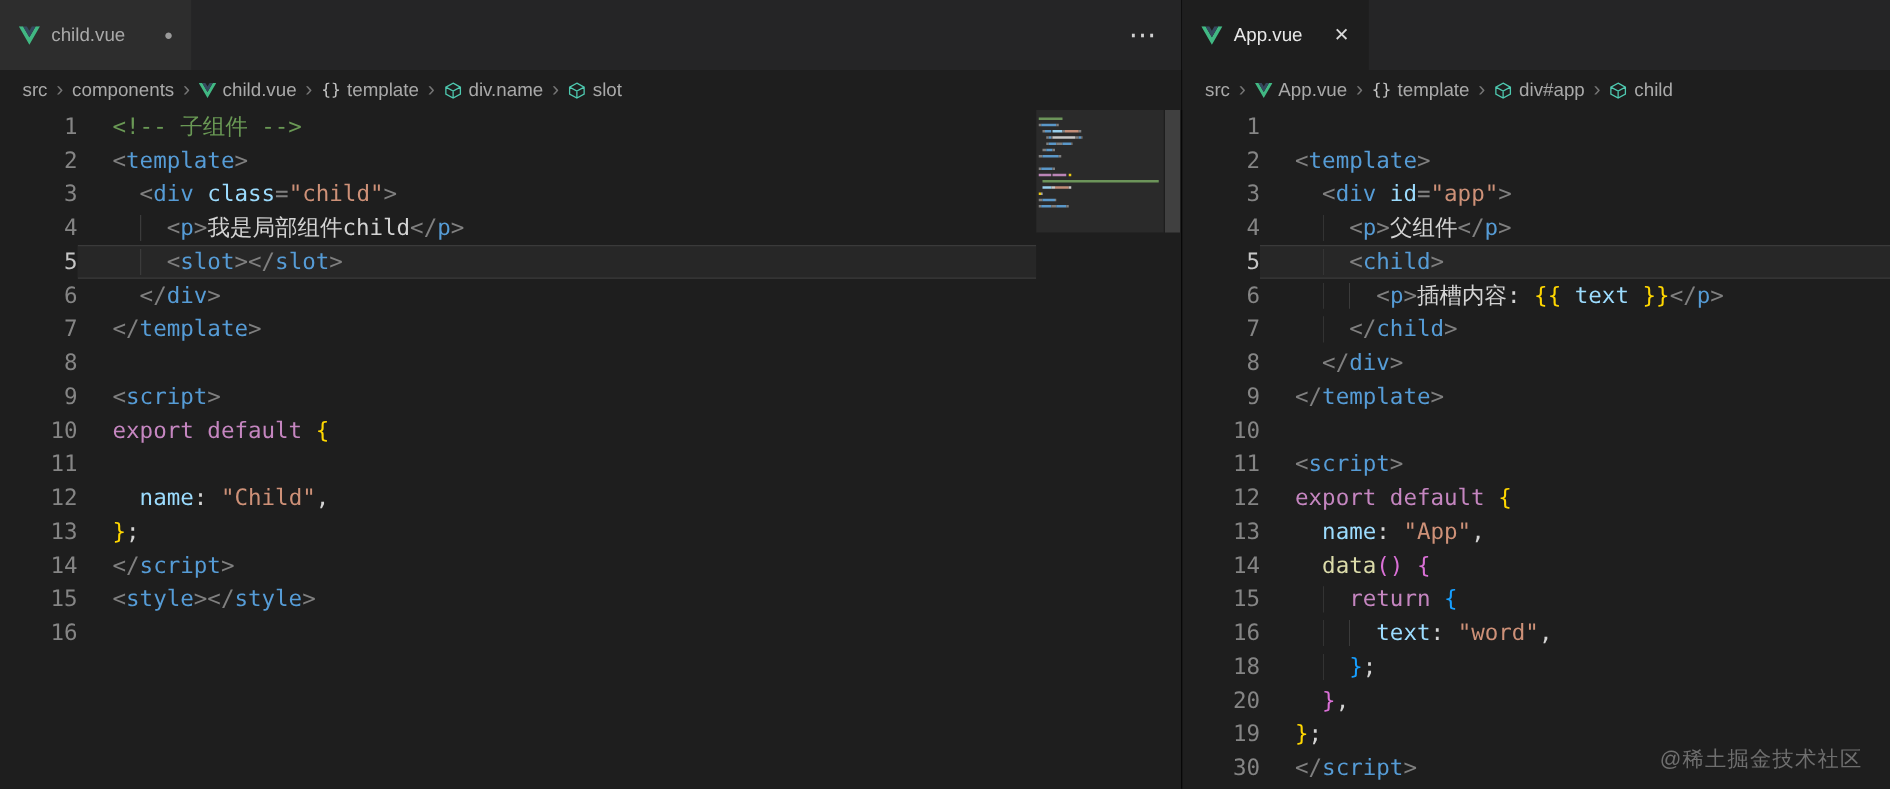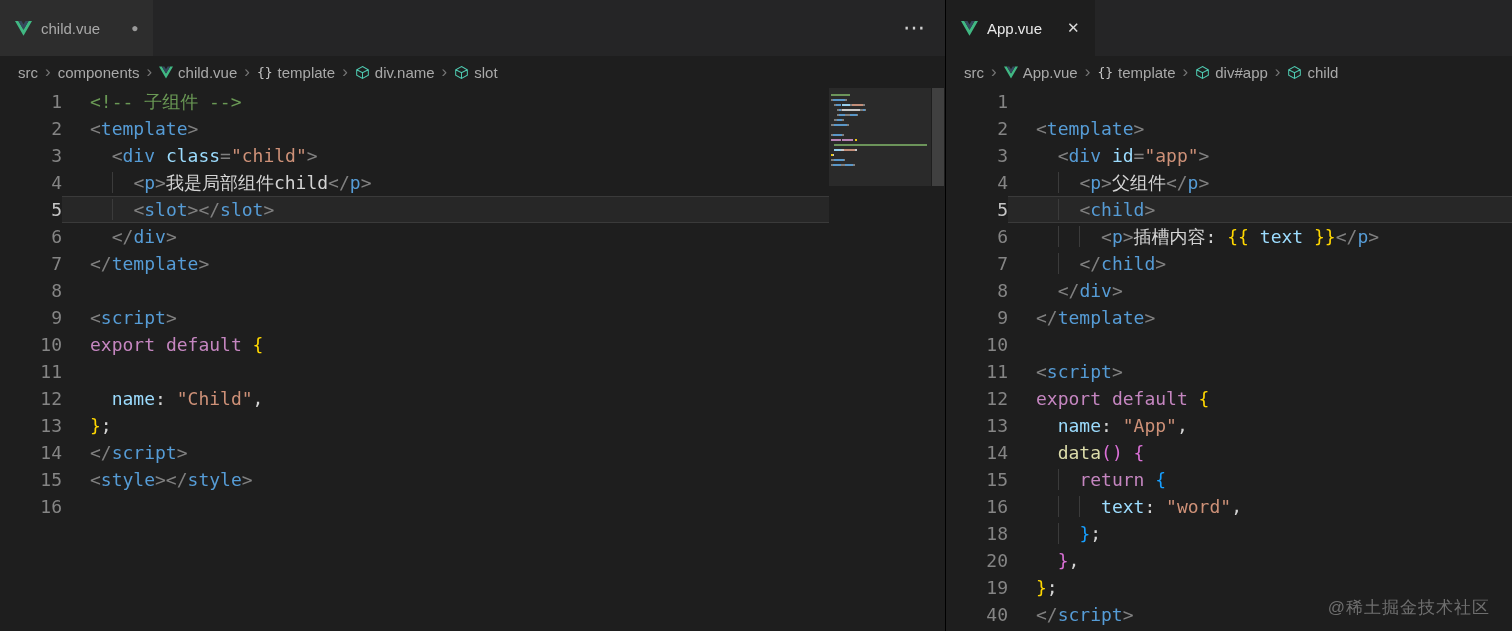--- a/index.html
+++ b/index.html
@@ -229,19 +229,19 @@
           <div class="line"><span class="gutter">10</span><span class="content"></span></div>
           <div class="line"><span class="gutter">11</span><span class="content"><span class="tok" style="color: rgb(128, 128, 128);">&lt;</span><span class="tok" style="color: rgb(86, 156, 214);">script</span><span class="tok" style="color: rgb(128, 128, 128);">&gt;</span></span></div>
           <div class="line"><span class="gutter">12</span><span class="content"><span class="tok" style="color: rgb(197, 134, 192);">export</span><span class="tok" style="color: rgb(212, 212, 212);"> </span><span class="tok" style="color: rgb(197, 134, 192);">default</span><span class="tok" style="color: rgb(212, 212, 212);"> </span><span class="tok" style="color: rgb(255, 215, 0);">{</span></span></div>
           <div class="line"><span class="gutter">13</span><span class="content"><span class="tok" style="color: rgb(212, 212, 212);">  </span><span class="tok" style="color: rgb(156, 220, 254);">name</span><span class="tok" style="color: rgb(212, 212, 212);">: </span><span class="tok" style="color: rgb(206, 145, 120);">"App"</span><span class="tok" style="color: rgb(212, 212, 212);">,</span></span></div>
           <div class="line"><span class="gutter">14</span><span class="content"><span class="tok" style="color: rgb(212, 212, 212);">  </span><span class="tok" style="color: rgb(220, 220, 170);">data</span><span class="tok" style="color: rgb(218, 112, 214);">()</span><span class="tok" style="color: rgb(212, 212, 212);"> </span><span class="tok" style="color: rgb(218, 112, 214);">{</span></span></div>
           <div class="line"><span class="gutter">15</span><span class="content"><span class="tok" style="color: rgb(212, 212, 212);">  </span><span class="tok guide" style="color: rgb(212, 212, 212);">  </span><span class="tok" style="color: rgb(197, 134, 192);">return</span><span class="tok" style="color: rgb(212, 212, 212);"> </span><span class="tok" style="color: rgb(23, 159, 255);">{</span></span></div>
           <div class="line"><span class="gutter">16</span><span class="content"><span class="tok" style="color: rgb(212, 212, 212);">  </span><span class="tok guide" style="color: rgb(212, 212, 212);">  </span><span class="tok guide" style="color: rgb(212, 212, 212);">  </span><span class="tok" style="color: rgb(156, 220, 254);">text</span><span class="tok" style="color: rgb(212, 212, 212);">: </span><span class="tok" style="color: rgb(206, 145, 120);">"word"</span><span class="tok" style="color: rgb(212, 212, 212);">,</span></span></div>
           <div class="line"><span class="gutter">18</span><span class="content"><span class="tok" style="color: rgb(212, 212, 212);">  </span><span class="tok guide" style="color: rgb(212, 212, 212);">  </span><span class="tok" style="color: rgb(23, 159, 255);">}</span><span class="tok" style="color: rgb(212, 212, 212);">;</span></span></div>
           <div class="line"><span class="gutter">20</span><span class="content"><span class="tok" style="color: rgb(212, 212, 212);">  </span><span class="tok" style="color: rgb(218, 112, 214);">}</span><span class="tok" style="color: rgb(212, 212, 212);">,</span></span></div>
           <div class="line"><span class="gutter">19</span><span class="content"><span class="tok" style="color: rgb(255, 215, 0);">}</span><span class="tok" style="color: rgb(212, 212, 212);">;</span></span></div>
-          <div class="line"><span class="gutter">40</span><span class="content"><span class="tok" style="color: rgb(128, 128, 128);">&lt;/</span><span class="tok" style="color: rgb(86, 156, 214);">script</span><span class="tok" style="color: rgb(128, 128, 128);">&gt;</span></span></div>
+          <div class="line"><span class="gutter">30</span><span class="content"><span class="tok" style="color: rgb(128, 128, 128);">&lt;/</span><span class="tok" style="color: rgb(86, 156, 214);">script</span><span class="tok" style="color: rgb(128, 128, 128);">&gt;</span></span></div>
         </div>
     </div>
     <div class="watermark">@稀土掘金技术社区</div>
   </section>
 
 </div>
 
 </body></html>

